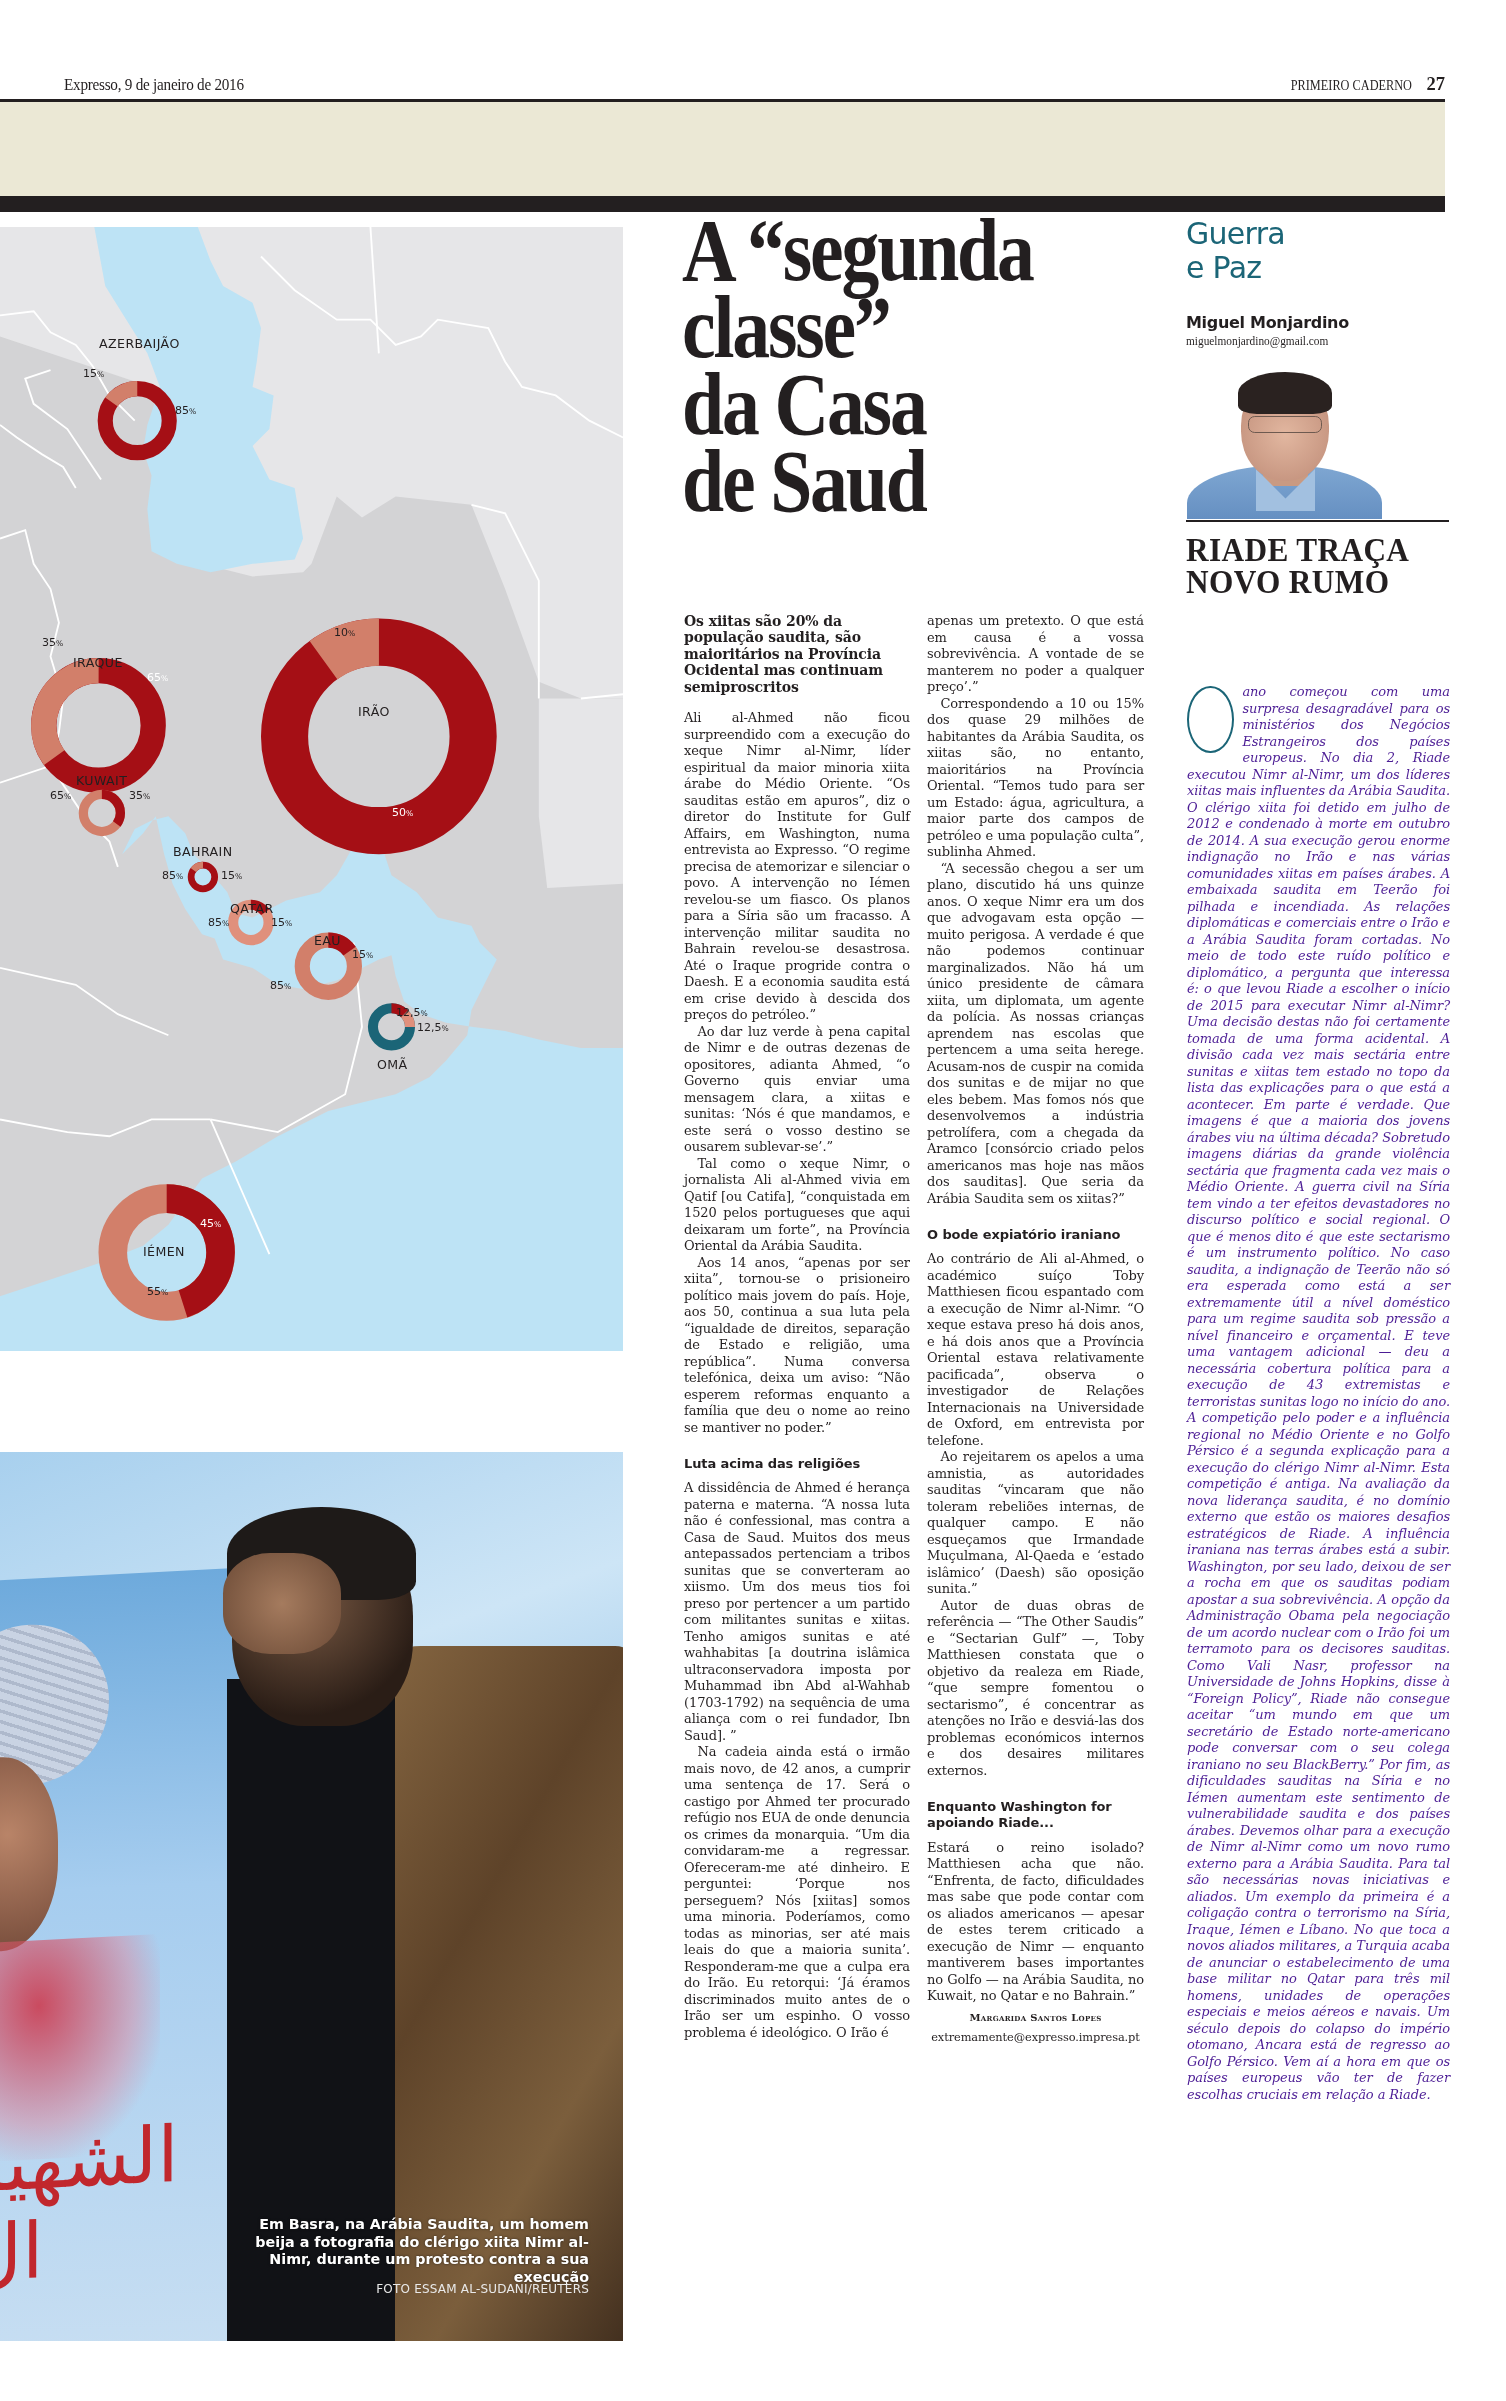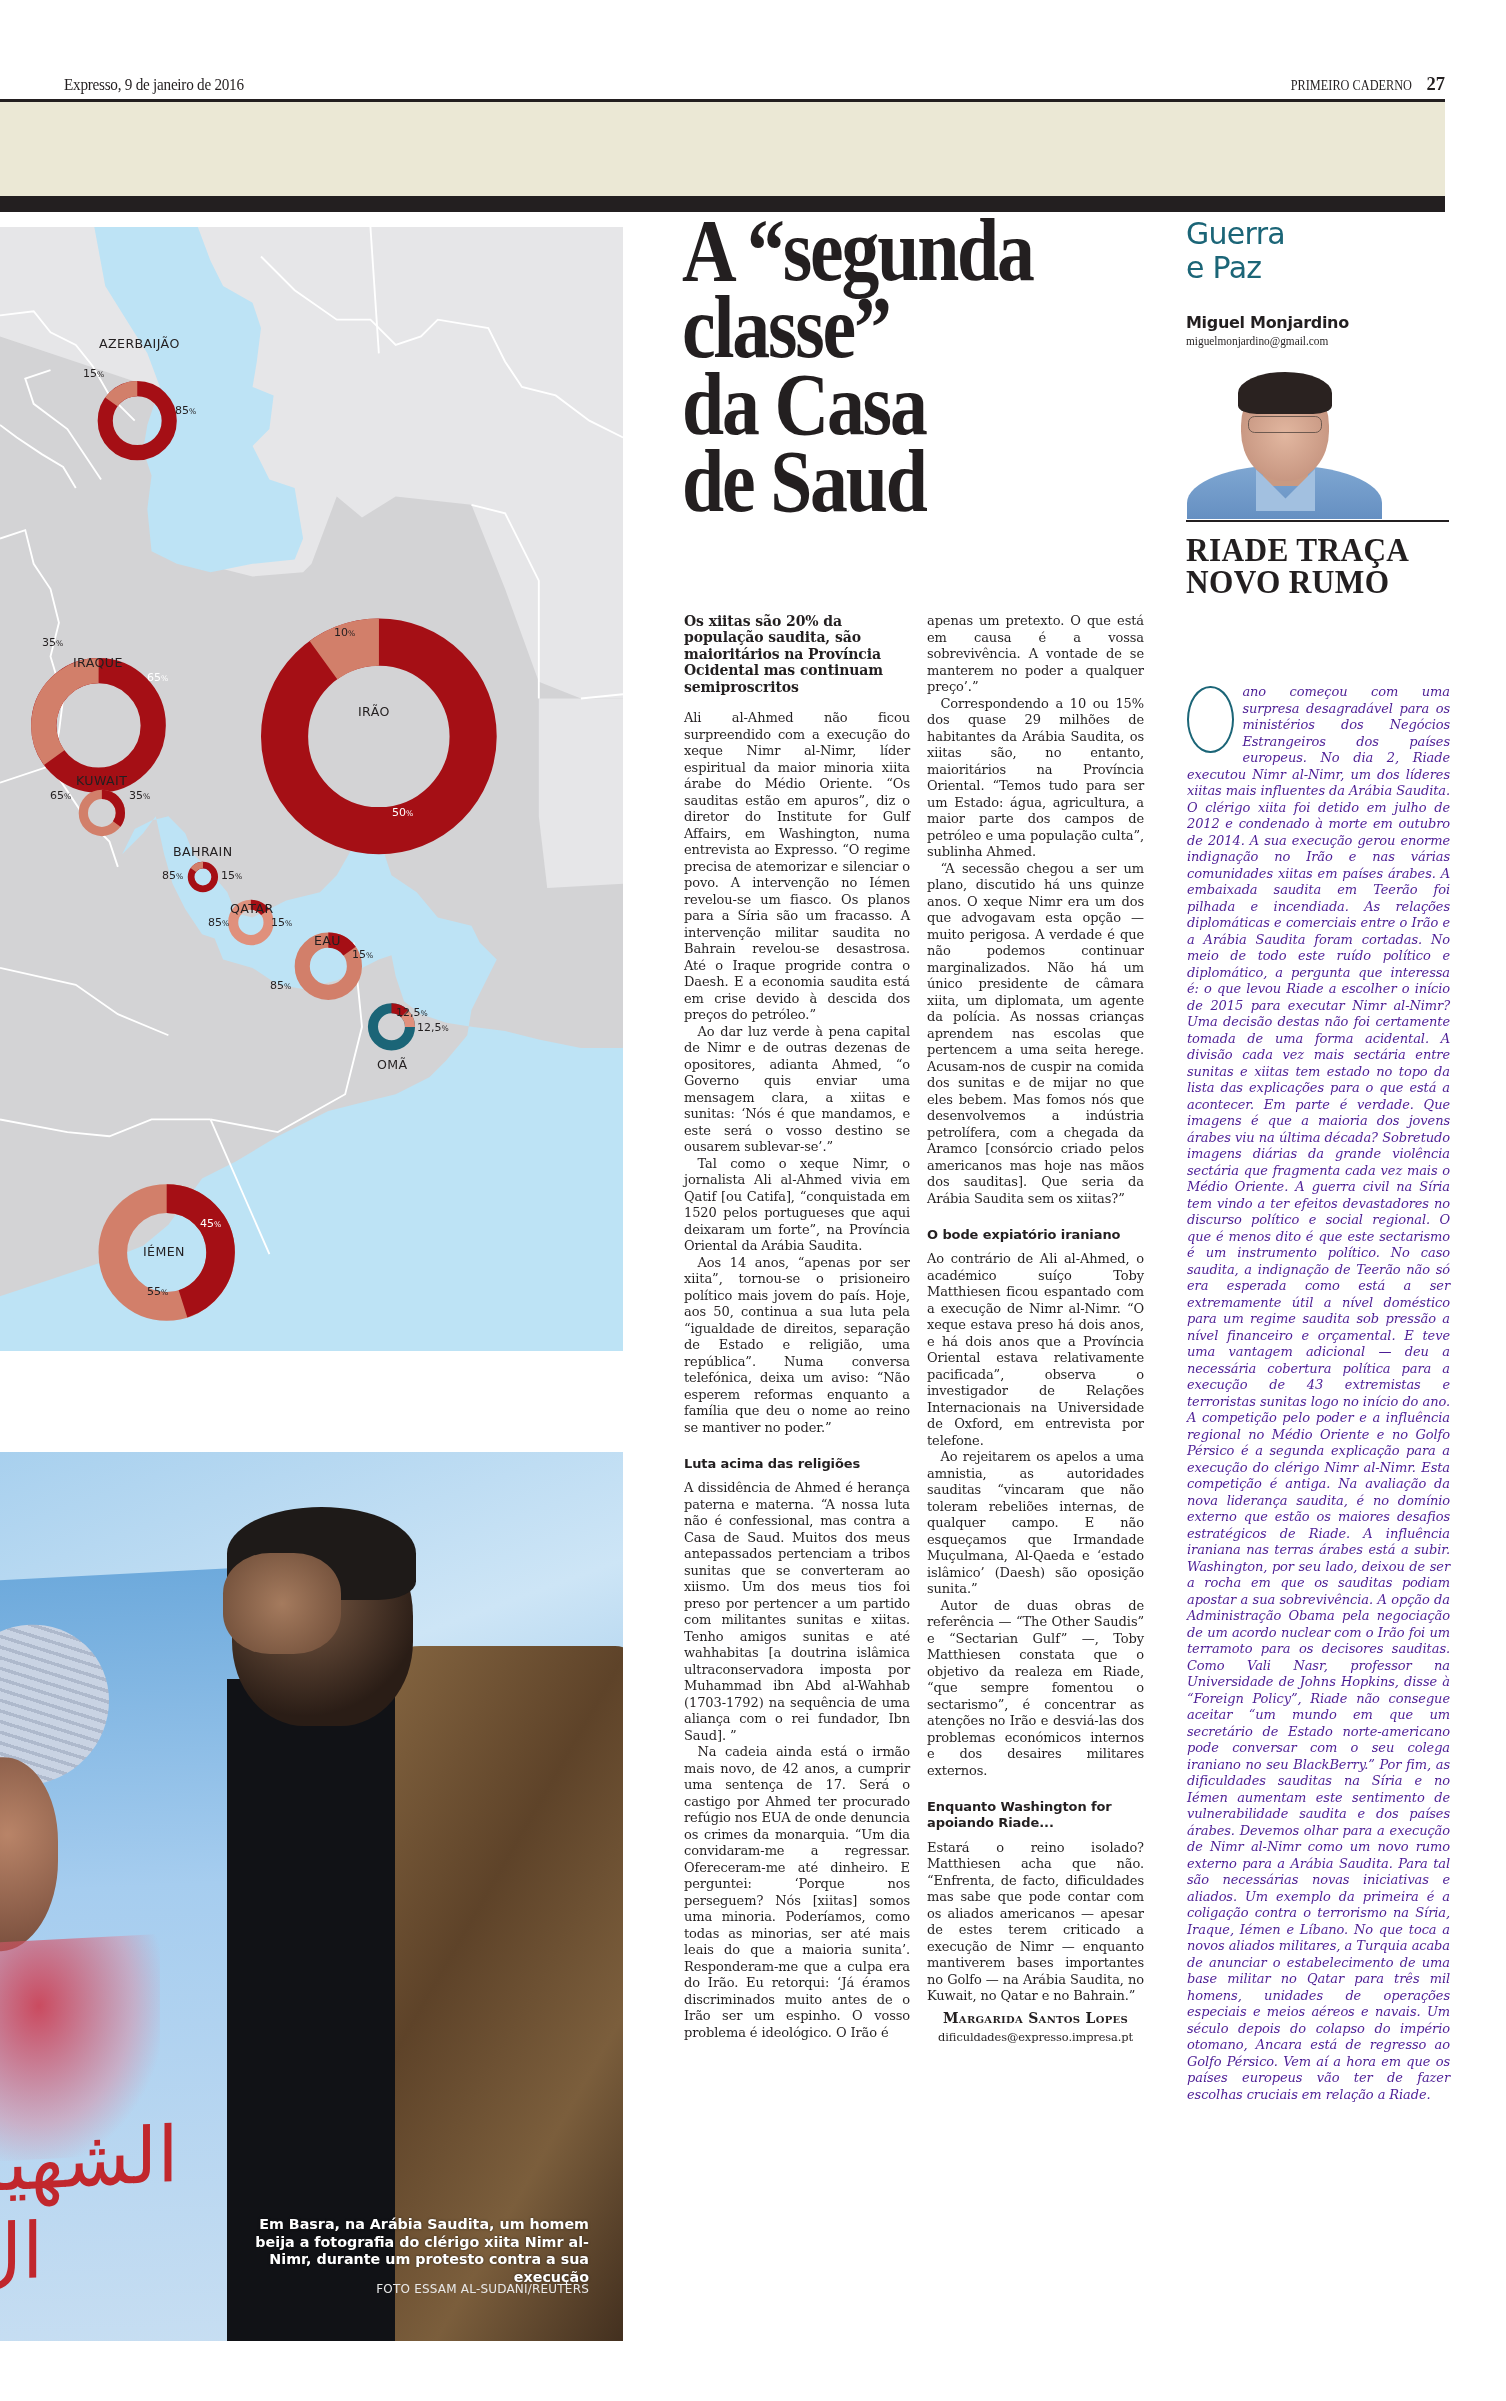--- a/index.html
+++ b/index.html
@@ -43,21 +43,21 @@
   .headline { left: 682px; top: 212px; width: 438px; font-family: "Liberation Serif", "DejaVu Serif", serif; font-weight: bold; font-size: 88px; line-height: 77px; letter-spacing: -2.5px; color: #231f20; transform: scaleX(0.86); transform-origin: left top; }
 
   
   .col { position: absolute; font-family: "DejaVu Serif", serif; font-size: 13px; line-height: 16.5px; color: #231f20; text-align: justify; hyphens: manual; letter-spacing: -0.1px; }
   .col p { text-indent: 0; }
   .col p.ind { text-indent: 13.5px; }
   .lede { font-family: "DejaVu Serif", serif; font-weight: bold; font-size: 14px; line-height: 16.4px; margin-bottom: 15px; text-align: left; }
   .subhead { font-family: "DejaVu Sans", "Liberation Sans", sans-serif; font-weight: bold; font-size: 13px; line-height: 16px; margin: 20px 0 8.4px; text-align: left; }
   .col1 { left: 684px; top: 613px; width: 226px; }
   .col2 { left: 927px; top: 613px; width: 217px; }
-  .byline { text-align: center; font-family: "DejaVu Serif", serif; font-weight: bold; font-variant: small-caps; font-size: 14px; margin-top: 5px; letter-spacing: 0.3px; }
+  .byline { text-align: center; font-family: "DejaVu Serif", serif; font-weight: bold; font-variant: small-caps; font-size: 10px; margin-top: 5px; letter-spacing: 0.3px; }
   .email { text-align: center; font-size: 11.4px; margin-top: 2.5px; }
 
   
   .op-section { left: 1186px; top: 217px; font-family: "DejaVu Sans", "Liberation Sans", sans-serif; font-size: 30px; line-height: 34px; color: #1b6577; letter-spacing: -0.7px; }
   .op-author { left: 1186px; top: 313px; font-family: "DejaVu Sans", "Liberation Sans", sans-serif; font-weight: bold; font-size: 16px; color: #231f20; letter-spacing: -0.3px; }
   .op-email { left: 1186px; top: 334px; font-family: "Liberation Serif", serif; font-size: 12.6px; color: #231f20; transform: scaleX(0.9); transform-origin: left; }
   .op-photo { left: 1187px; top: 364px; width: 195px; height: 155px; overflow: hidden; }
   .op-photo .bg { position: absolute; inset: 0; background: #ffffff; }
   .op-photo .body { position: absolute; left: 0; top: 101px; width: 195px; height: 76px; border-radius: 50% 50% 0 0; background: linear-gradient(180deg, #7fa7d2, #5b86bb); }
   .op-photo .collar { position: absolute; left: 69px; top: 105px; width: 59px; height: 42px; background: #a2c0e0; clip-path: polygon(0 0, 50% 70%, 100% 0, 100% 100%, 0 100%); }
@@ -225,21 +225,21 @@
   <p>apenas um pretexto. O que está em causa é a vossa sobrevivência. A vontade de se manterem no poder a qualquer preço’.”</p>
   <p class="ind">Correspondendo a 10 ou 15% dos quase 29 milhões de habitantes da Arábia Saudita, os xiitas são, no entanto, maioritários na Província Oriental. “Temos tudo para ser um Estado: água, agricultura, a maior parte dos campos de petróleo e uma população culta”, sublinha Ahmed.</p>
   <p class="ind">“A secessão chegou a ser um plano, discutido há uns quinze anos. O xeque Nimr era um dos que advogavam esta opção — muito perigosa. A verdade é que não podemos continuar marginalizados. Não há um único presidente de câmara xiita, um diplomata, um agente da polícia. As nossas crianças aprendem nas escolas que pertencem a uma seita herege. Acusam-nos de cuspir na comida dos sunitas e de mijar no que eles bebem. Mas fomos nós que desenvolvemos a indústria petrolífera, com a chegada da Aramco [consórcio criado pelos americanos mas hoje nas mãos dos sauditas]. Que seria da Arábia Saudita sem os xiitas?”</p>
   <div class="subhead">O bode expiatório iraniano</div>
   <p>Ao contrário de Ali al-Ahmed, o académico suíço Toby Matthiesen ficou espantado com a execução de Nimr al-Nimr. “O xeque estava preso há dois anos, e há dois anos que a Província Oriental estava relativamente pacificada”, observa o investigador de Relações Internacionais na Universidade de Oxford, em entrevista por telefone.</p>
   <p class="ind">Ao rejeitarem os apelos a uma amnistia, as autoridades sauditas “vincaram que não toleram rebeliões internas, de qualquer campo. E não esqueçamos que Irmandade Muçulmana, Al-Qaeda e ‘estado islâmico’ (Daesh) são oposição sunita.”</p>
   <p class="ind">Autor de duas obras de referência — “The Other Saudis” e “Sectarian Gulf” —, Toby Matthiesen constata que o objetivo da realeza em Riade, “que sempre fomentou o sectarismo”, é concentrar as atenções no Irão e desviá-las dos problemas económicos internos e dos desaires militares externos.</p>
   <div class="subhead">Enquanto Washington for apoiando Riade...</div>
   <p>Estará o reino isolado? Matthiesen acha que não. “Enfrenta, de facto, dificuldades mas sabe que pode contar com os aliados americanos — apesar de estes terem criticado a execução de Nimr — enquanto mantiverem bases importantes no Golfo — na Arábia Saudita, no Kuwait, no Qatar e no Bahrain.”</p>
   <div class="byline">Margarida Santos Lopes</div>
-  <div class="email">dificuldades@expresso.impresa.pt</div>
+  <div class="email">extremamente@expresso.impresa.pt</div>
 </div>
 
 <div class="abs op-section">
   <div>Guerra</div>
   <div>e Paz</div>
 </div>
 <div class="abs op-author">Miguel Monjardino</div>
 <div class="abs op-email">miguelmonjardino@gmail.com</div>
 <div class="abs op-photo">
   <div class="bg"></div>

